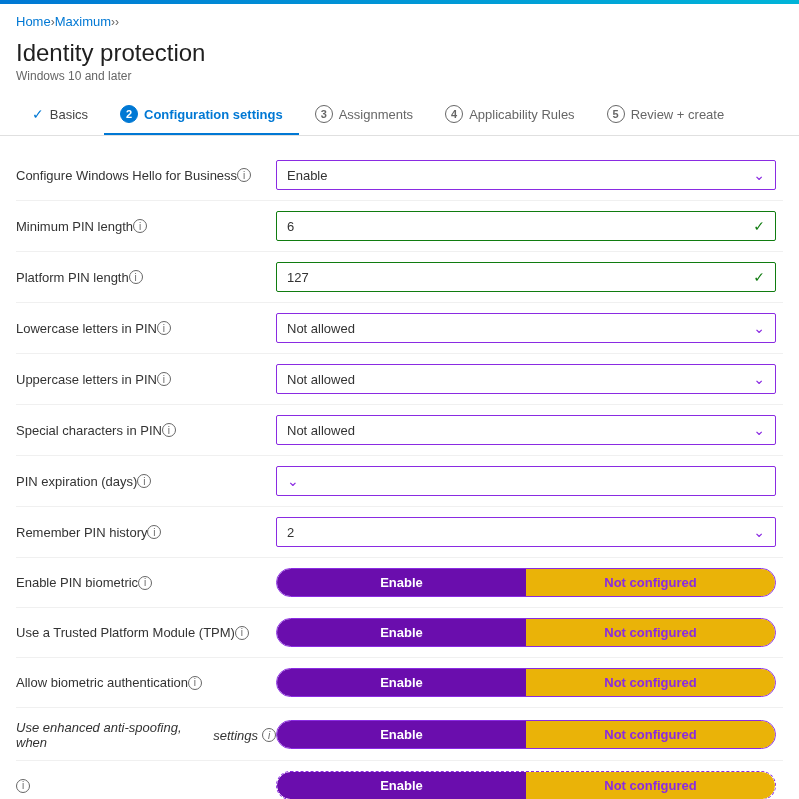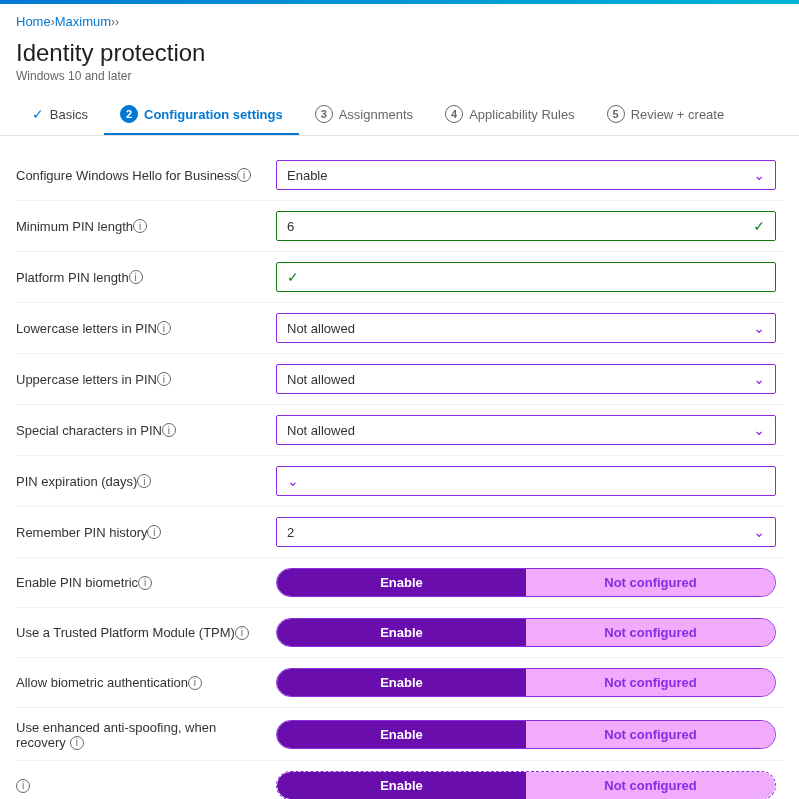--- a/index.html
+++ b/index.html
@@ -181,35 +181,36 @@
     }
     .toggle-btn.active-purple {
       background: #6a0dad;
       color: #fff;
       flex: 1;
       border-radius: 18px 0 0 18px;
     }
     .toggle-btn.inactive-right {
       flex: 1;
       color: #8a2be2;
-      background: #f0abfc;
+      background: #eab308;
       border-radius: 0 18px 18px 0;
     }
     .toggle-group.dashed {
       border-style: dashed;
       border-color: #8a2be2;
     }
     .divider {
       height: 1px;
       background: #f0f0f0;
       margin: 2px 0;
     }
     .setting-label-wrap {
       display: flex;
-      flex-direction: column;
+      flex-direction: row;
+      font-style: italic;
     }
   </style>
 </head>
 <body>
 
 <div class="top-bar"></div>
 
 <nav class="breadcrumb">
   <a>Home</a>
   <span>›</span>
@@ -278,20 +279,21 @@
 
   <div class="divider"></div>
 
   <div class="setting-row">
     <div class="setting-label">
       <span>Platform PIN length</span>
       <span class="info-icon">i</span>
     </div>
     <div class="setting-control">
       <div class="input-field valid">
+        <span class="input-text">127</span>
         <span class="valid-icon">✓</span>
       </div>
     </div>
   </div>
 
   <div class="divider"></div>
 
   <div class="setting-row">
     <div class="setting-label">
       <span>Lowercase letters in PIN</span>
@@ -409,21 +411,21 @@
     </div>
   </div>
 
   <div class="divider"></div>
 
   <div class="setting-row">
     <div class="setting-label setting-label multiline">
       <div class="setting-label-wrap">
         <span>Use enhanced anti-spoofing, when</span>
         <span style="display:flex;align-items:center;gap:4px;">
-          <span>recovery</span>
+          <span>settings</span>
           <span class="info-icon">i</span>
         </span>
       </div>
     </div>
     <div class="setting-control">
       <div class="toggle-group">
         <div class="toggle-btn active-purple">Enable</div>
         <div class="toggle-btn inactive-right">Not configured</div>
       </div>
     </div>

